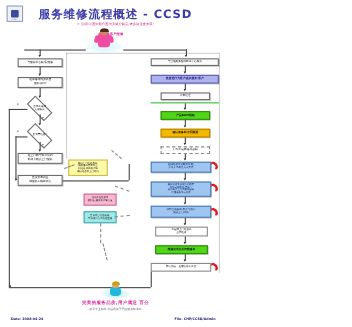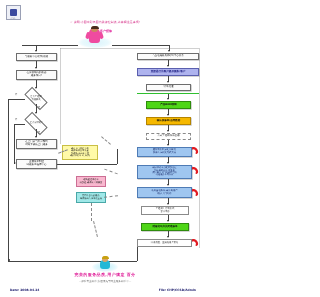--- a/index.html
+++ b/index.html
@@ -157,20 +157,21 @@
 </style>
 </head>
 <body>
 
 <div id="page">
 
   <div class="logo">
       <div class="g"></div>
     </div>
   <div class="logo-cap">CCSD</div>
+  <div class="title">服务维修流程概述  -  CCSD</div>
   <div class="subtitle">☆ 说明:小图中彩色图为关键控制点,请参阅注意事项!</div>
 
   <div class="mascot-top">
     <div class="cloud"></div>
     <div class="arm l"></div>
     <div class="arm r"></div>
     <div class="body"></div>
     <div class="head"></div>
     <div class="hair"></div>
     <div class="mascot-label">客户报修</div>

